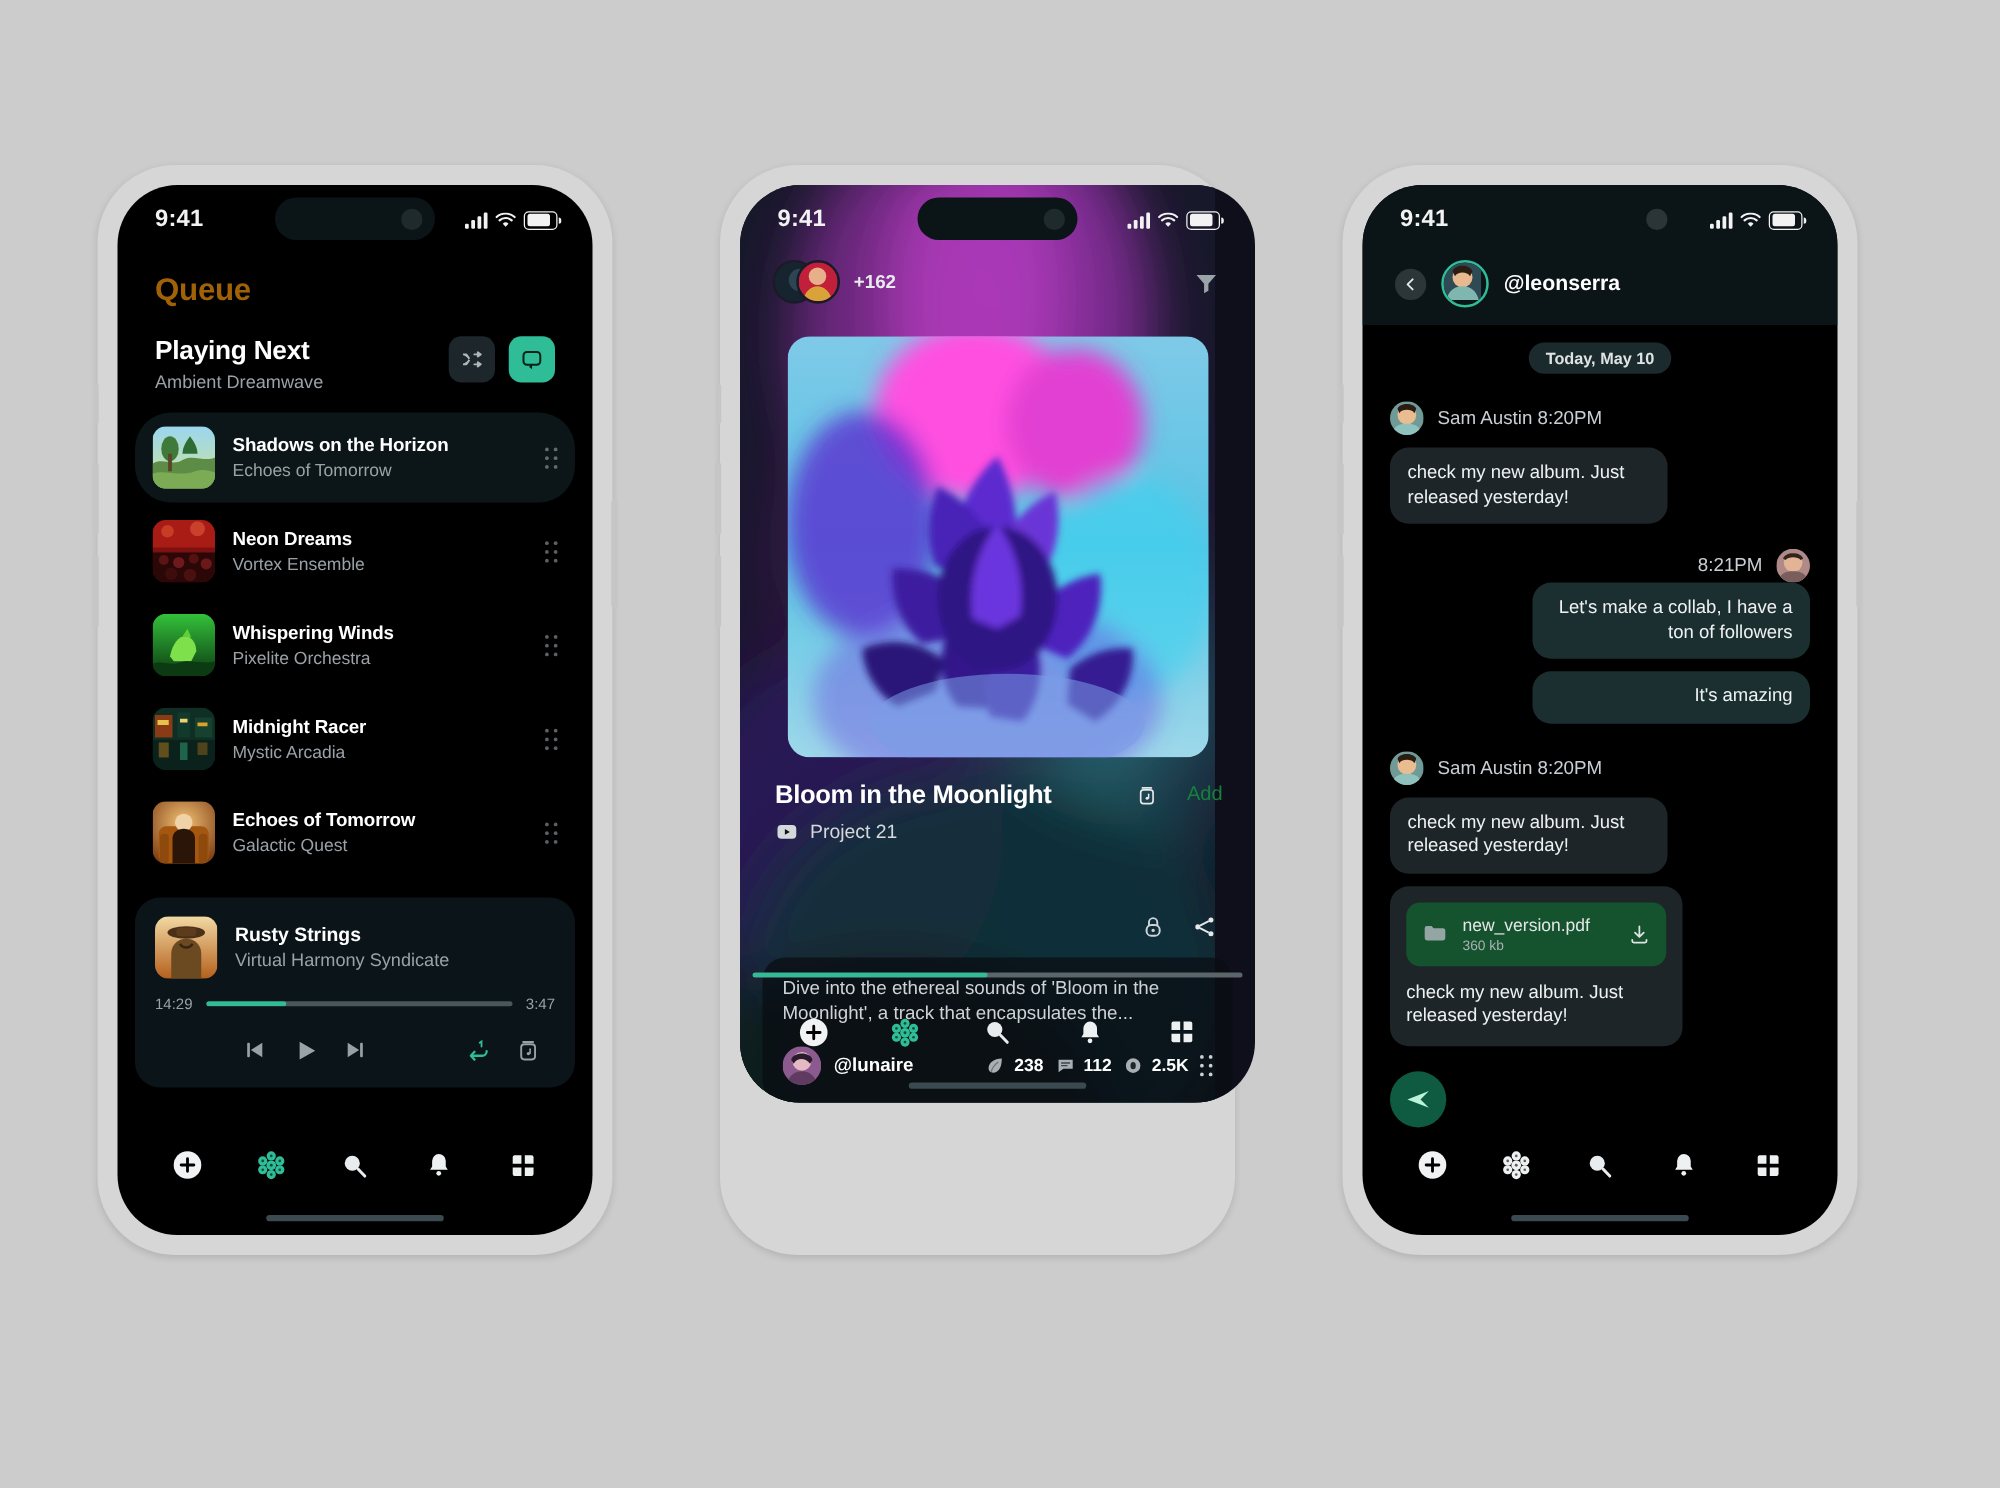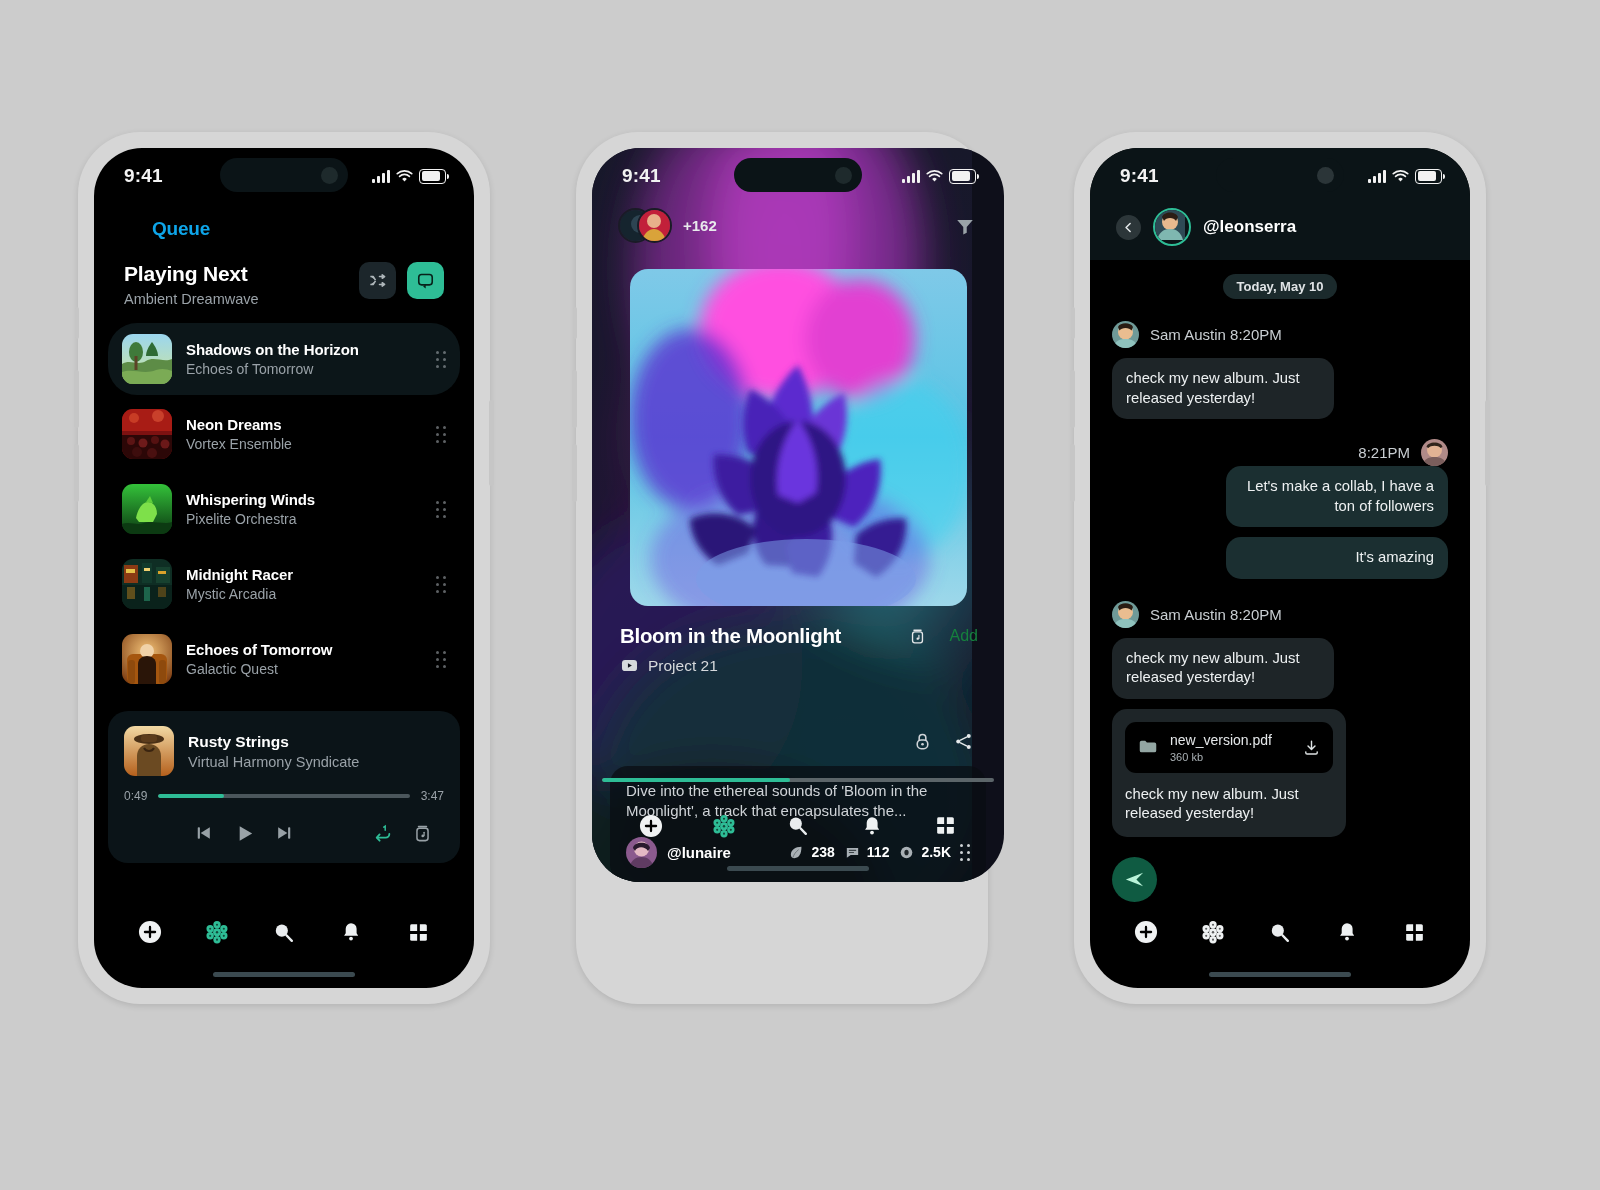--- a/index.html
+++ b/index.html
@@ -68,21 +68,21 @@
   }
   .navbar .navitem{width:34px;height:34px;display:flex;align-items:center;justify-content:center;}
   .homebar{
     position:absolute;left:50%;transform:translateX(-50%);bottom:11px;
     width:142px;height:5px;border-radius:3px;background:#3b4a50;z-index:31;
   }
 
   
   #p1 .screen{background:#000;}
   .p1-head{padding:14px 30px 0;}
-  .title-queue{color:#0ea5e9;font-size:19px;font-weight:700;letter-spacing:-.2px;margin-left:28px;}
+  .title-queue{color:#a16207;font-size:25px;font-weight:700;letter-spacing:-.2px;}
   .p1-next{display:flex;align-items:flex-start;justify-content:space-between;padding:22px 30px 0;}
   .p1-next h2{margin:0;color:#fff;font-size:21px;font-weight:700;letter-spacing:-.2px;}
   .p1-next .sub{color:#9aa2a8;font-size:14.5px;margin-top:5px;}
   .pn-btns{display:flex;gap:11px;}
   .sqbtn{width:37px;height:37px;border-radius:10px;display:flex;align-items:center;justify-content:center;}
   .sqbtn.dim{background:#1c262b;}
   .sqbtn.accent{background:#2ebd96;}
 
   .tracklist{margin-top:16px;padding:0 14px;}
   .track{
@@ -154,21 +154,21 @@
   .sender{display:flex;align-items:center;gap:11px;margin-top:22px;}
   .sender .av{width:27px;height:27px;border-radius:50%;overflow:hidden;flex:none;}
   .sender .nm{color:#c9ced2;font-size:15px;}
   .bub{border-radius:15px;padding:11px 14px;font-size:14.8px;line-height:1.32;max-width:222px;box-sizing:border-box;}
   .bub.them{background:#1e2528;color:#eef1f2;margin-top:10px;}
   .bub.me{background:#1b2f31;color:#eef1f2;text-align:right;margin-left:auto;}
   .merow{display:flex;align-items:center;justify-content:flex-end;gap:11px;margin-top:20px;}
   .merow .t{color:#c9ced2;font-size:15px;}
   .merow .av{width:27px;height:27px;border-radius:50%;overflow:hidden;}
   .filecard{background:#1e2528;border-radius:15px;padding:13px;margin-top:10px;width:234px;box-sizing:border-box;}
-  .fileinner{background:#000000;border-radius:11px;padding:10px 12px;display:flex;align-items:center;gap:11px;}
+  .fileinner{background:#14532d;border-radius:11px;padding:10px 12px;display:flex;align-items:center;gap:11px;}
   .fileinner .nm{color:#e4e7e9;font-size:14px;}
   .fileinner .sz{color:#aab1b5;font-size:11px;margin-top:3px;}
   .filecard .cap{color:#eef1f2;font-size:14.8px;line-height:1.32;margin-top:12px;}
 
   .composer{position:absolute;left:0;right:0;bottom:86px;display:flex;align-items:center;gap:12px;padding:0 22px;}
   .inputwrap{
     flex:1;height:45px;border-radius:23px;background:#0a1416;border:1px solid #1d2b2d;
     display:flex;align-items:center;gap:11px;padding:0 15px;box-sizing:border-box;
   }
   .inputwrap input{
@@ -410,21 +410,21 @@
               <path d="M13 30c0-7 5-12 12-12s12 5 12 12v20H13z" fill="#6b4a22"></path>
               <path d="M20 22c2 4 8 4 10 0" stroke="#3a2410" stroke-width="2" fill="none"></path>
             </svg>
           </div>
           <div class="meta">
             <div class="tname">Rusty Strings</div>
             <div class="tartist">Virtual Harmony Syndicate</div>
           </div>
         </div>
         <div class="seek">
-          <span class="t">0:49</span>
+          <span class="t">14:29</span>
           <div class="seekbar">
               <i id="p1seek" style="width: 26%;"></i>
             </div>
           <span class="t">3:47</span>
         </div>
         <div class="pctrl">
           <span class="spacer"></span>
           <div class="b">
             <svg class="ic" width="20" height="20" viewBox="0 0 24 24">
               <path d="M19 5v14L8 12z" fill="#98a1a6"></path>

